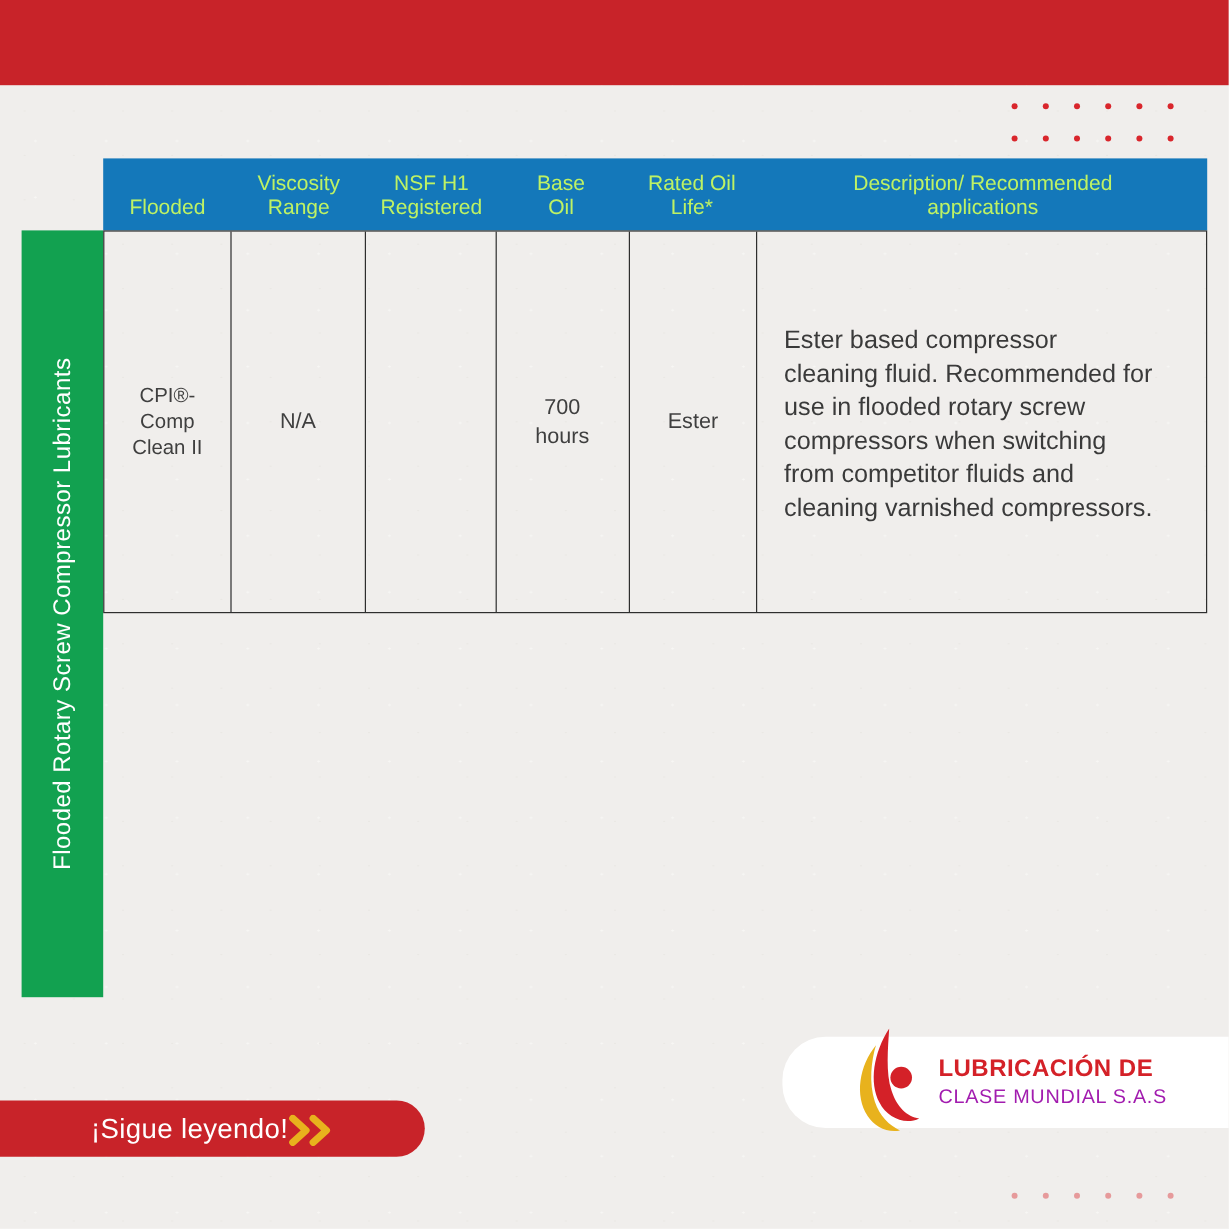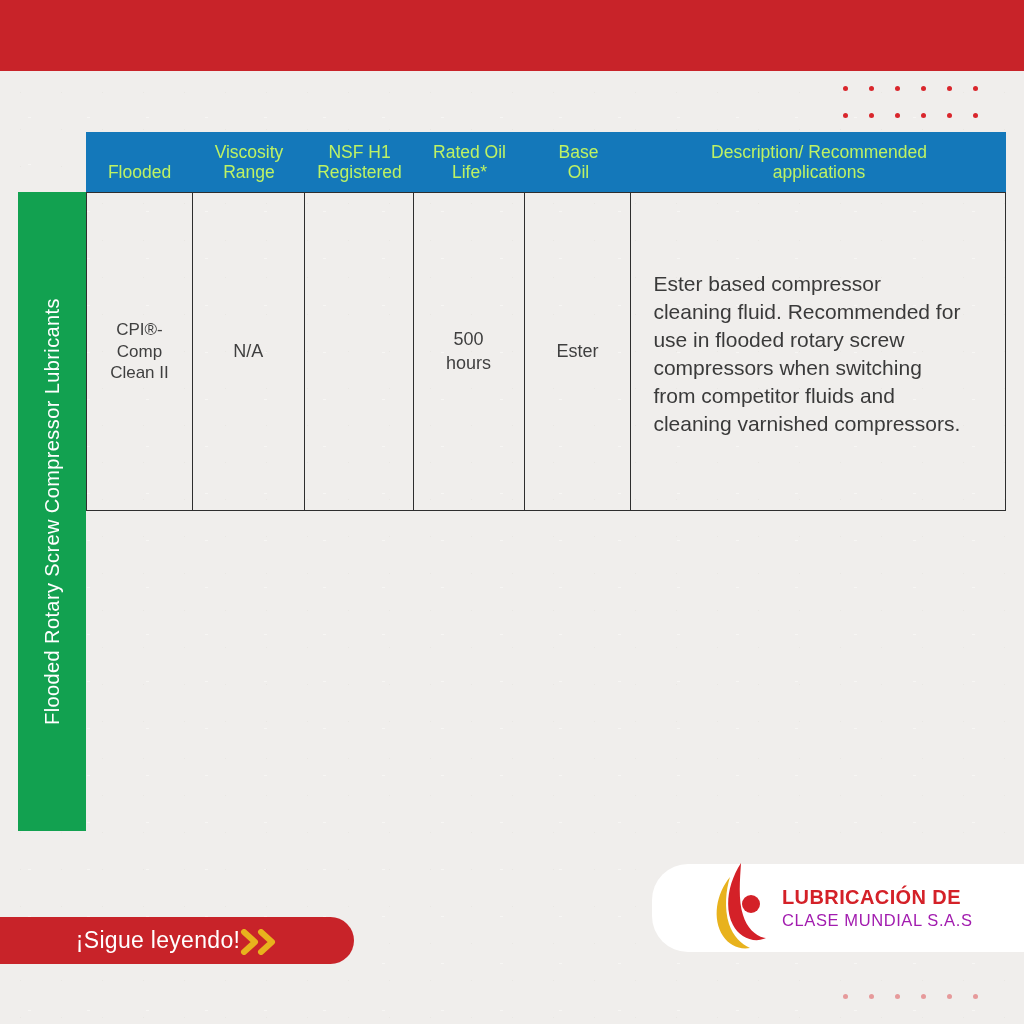--- a/index.html
+++ b/index.html
@@ -63,21 +63,21 @@
     font-size:21px; line-height:28px; color:#3a3a3a; }
 
   
   .cta { position:absolute; left:0; top:917px; width:354px; height:47px;
     background:#c82329; border-radius:0 24px 24px 0; display:flex;
     align-items:center; justify-content:center; cursor:pointer; }
   .cta-label { color:#ffffff; font-size:23px; letter-spacing:0.3px; }
   .cta svg { display:block; margin-top:2px; }
 
   
-  .logo-card { position:absolute; left:652px; top:864px; width:372px; height:88px;
+  .logo-card { position:absolute; left:652px; top:864px; width:372px; height:76px;
     background:#ffffff; border-radius:36px 0 0 36px; display:flex;
     align-items:center; padding-left:58px; }
   .logo-mark { width:62px; height:90px; flex:0 0 auto; }
   .logo-text { margin-left:10px; display:flex; flex-direction:column; }
   .logo-title { color:#d42128; font-weight:bold; font-size:20px; letter-spacing:0.4px; }
   .logo-subtitle { color:#a21caf; font-size:16.5px; letter-spacing:0.6px; margin-top:2px; }
 </style>
 </head>
 <body>
 
@@ -111,43 +111,43 @@
   <div class="thead">
     <div class="th c1">
       <span>Flooded</span>
     </div>
     <div class="th c2">
       <span>Viscosity Range</span>
     </div>
     <div class="th c3">
       <span>NSF H1 Registered</span>
     </div>
+    <div class="th c5">
+      <span>Base Oil</span>
+    </div>
     <div class="th c4">
       <span>Rated Oil Life*</span>
-    </div>
-    <div class="th c5">
-      <span>Base Oil</span>
     </div>
     <div class="th c6">
       <span>Description/ Recommended applications</span>
     </div>
   </div>
 
   <div class="tbody">
     <div class="td c1">
       <span>CPI®-Comp Clean II</span>
     </div>
     <div class="td c2">
       <span>N/A</span>
     </div>
     <div class="td c3">
       <span></span>
     </div>
     <div class="td c4">
-      <span>500 hours</span>
+      <span>700 hours</span>
     </div>
     <div class="td c5">
       <span>Ester</span>
     </div>
     <div class="td c6">
       <span>Ester based compressor cleaning fluid. Recommended for use in flooded rotary screw compressors when switching from competitor fluids and cleaning varnished compressors.</span>
     </div>
   </div>
 
   <div class="cta">

